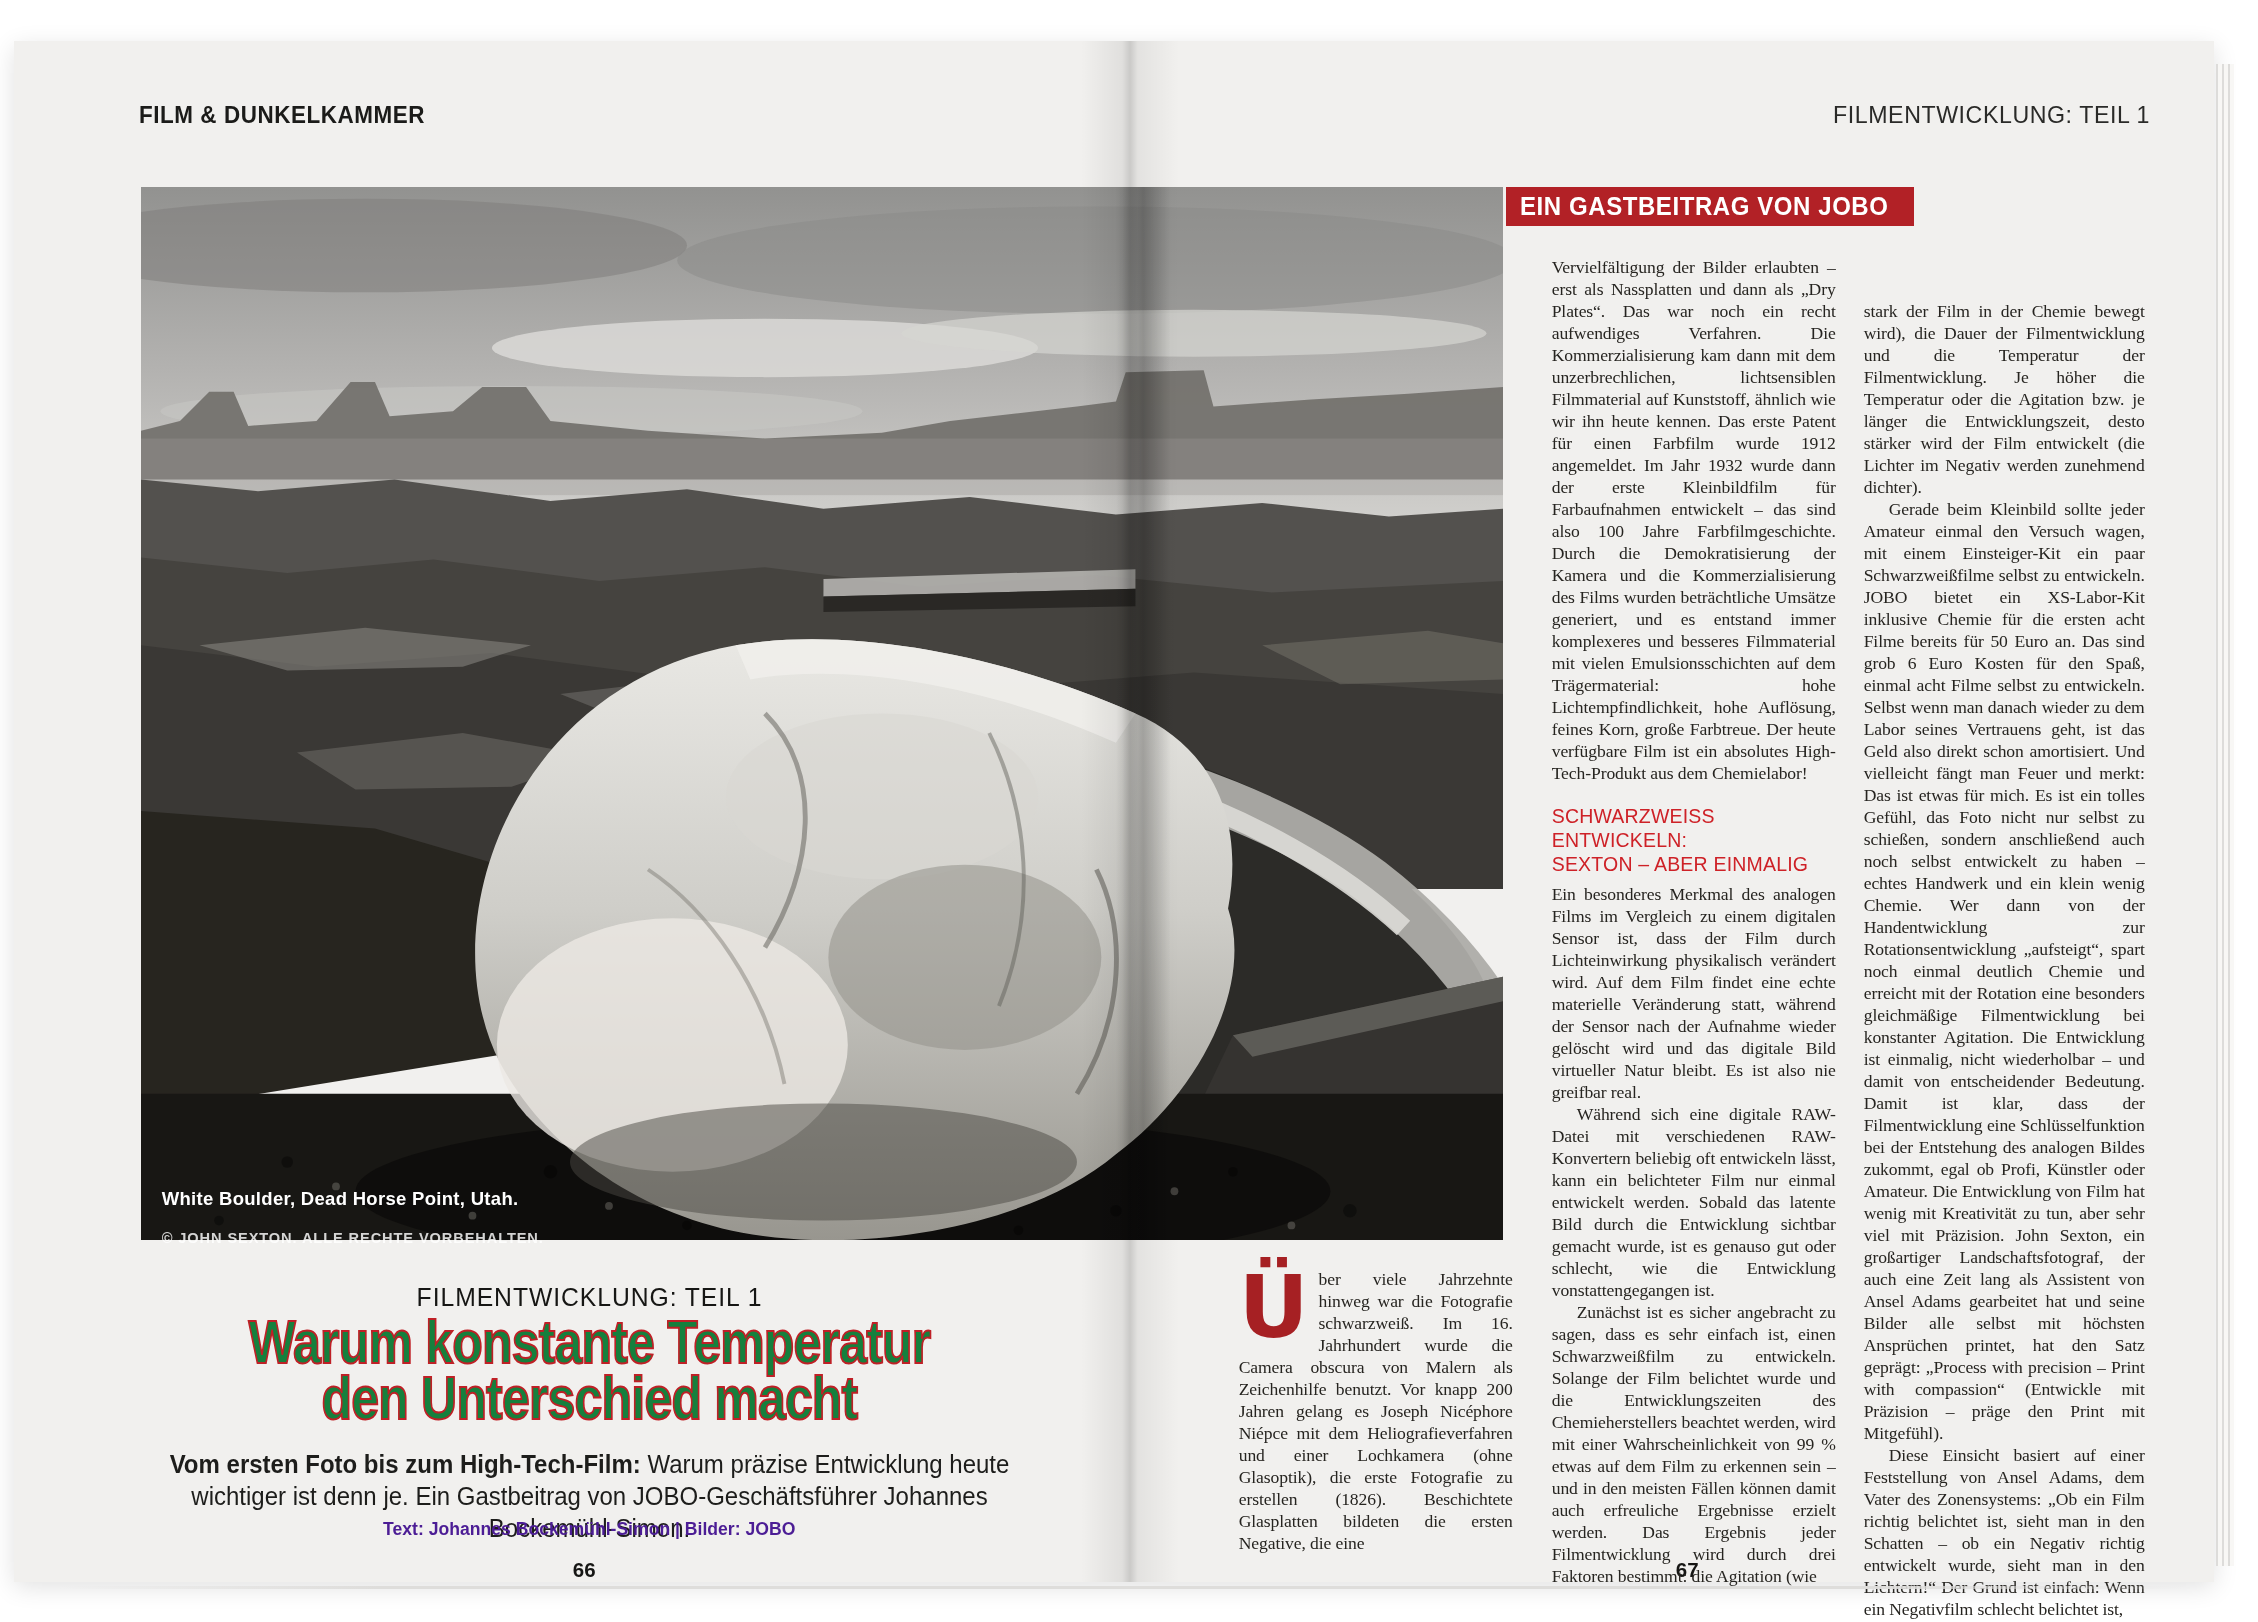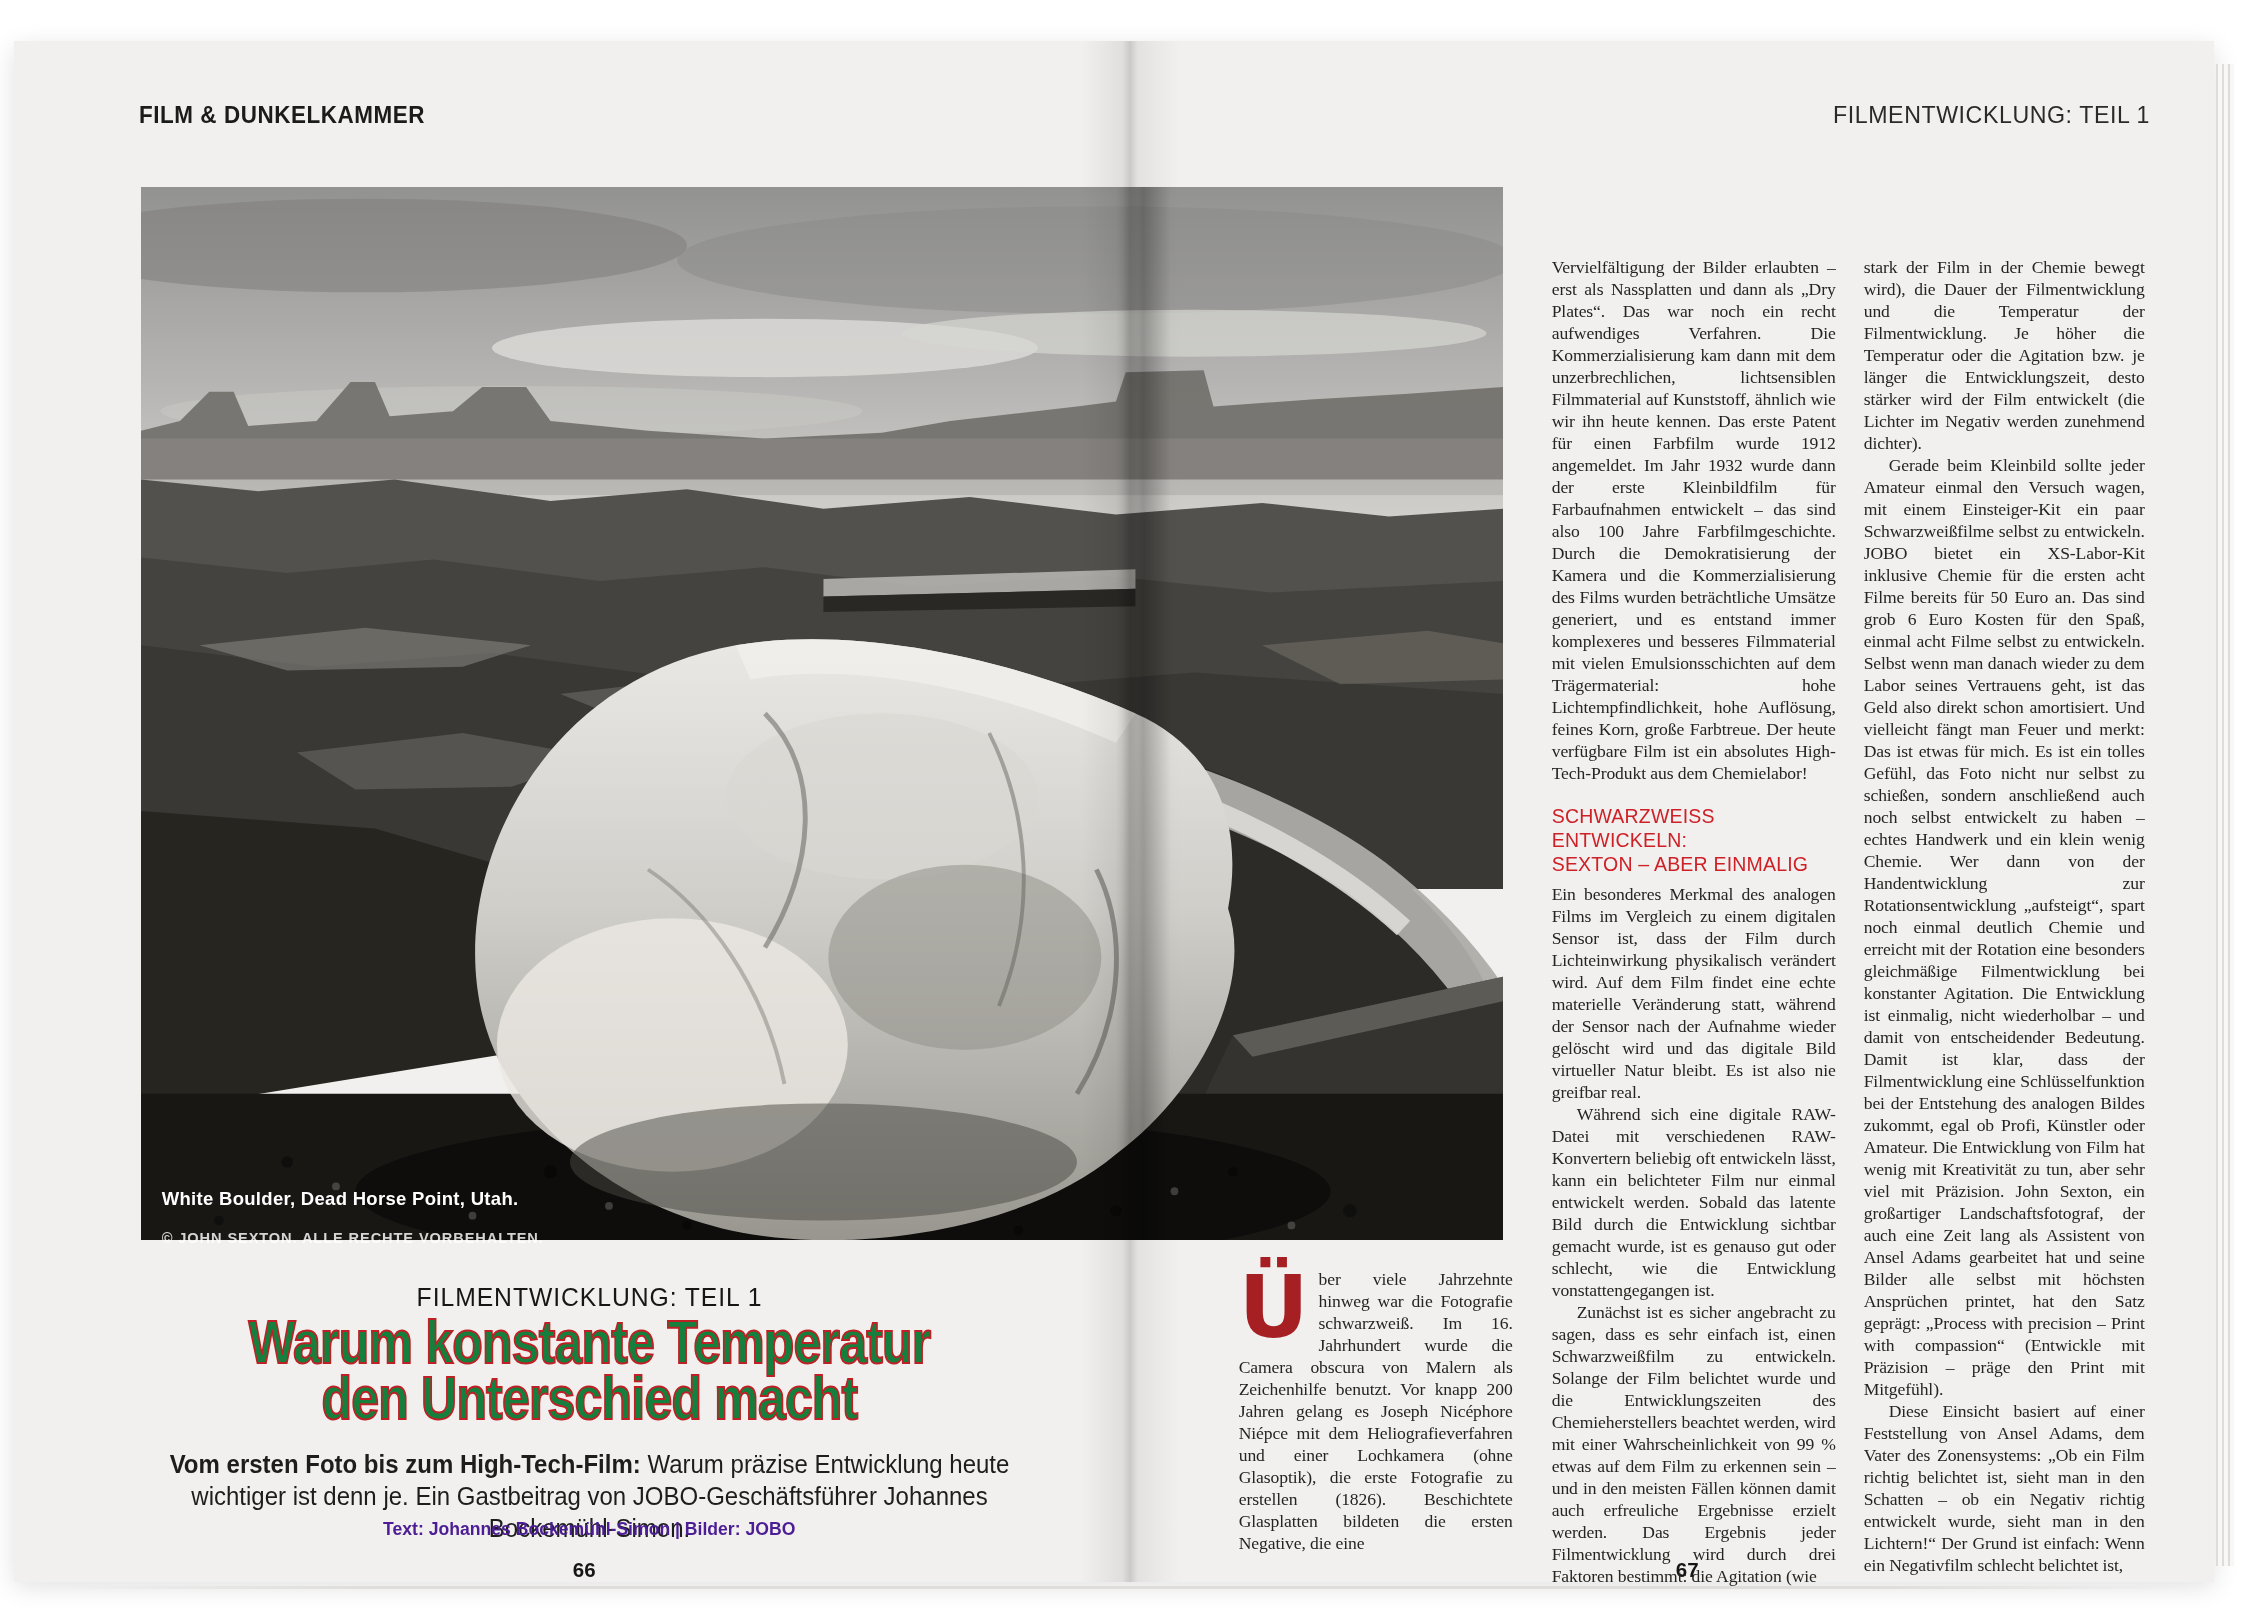--- a/index.html
+++ b/index.html
@@ -43,21 +43,21 @@
 
   .banner { position:absolute; left:1492px; top:146px; width:408px; height:39px; z-index:6;
             background:#b22126; color:#ffffff; font-weight:bold; font-size:25px; line-height:39px;
             padding-left:14.6px; letter-spacing:0.6px; white-space:nowrap; }
   .banner .bt { display:inline-block; transform:scaleX(0.96); transform-origin:0 50%; }
 
   .body-text, .body-text p { font-family:"Liberation Serif", serif; font-size:17.6px;
             line-height:22px; color:#262420; text-align:justify; letter-spacing:-0.1px; }
   .col { position:absolute; top:215px; }
   .col1 { left:1538px; width:284px; }
-  .col2 { left:1850px; width:281px; }
+  .col2 { left:1850px; width:281px;margin-top:44px; }
   .indent { text-indent:25px; }
   .subhead { font-family:"Liberation Sans", sans-serif; font-weight:normal; font-size:19.5px;
              line-height:24.4px; color:#ce2127; letter-spacing:0.2px; margin:19.5px 0 5.9px 0;
              text-align:left; }
   .dropcap-col { position:absolute; left:1225px; top:1227px; width:274px; }
   .dropcap { float:left; width:74px; height:64px; overflow:visible; margin:3.9px 5.9px 0 0;
              font-family:"DejaVu Sans", sans-serif; font-weight:bold; font-size:86px; line-height:70px;
              color:#a62023; letter-spacing:-2.9px; }
 </style>
 </head>
@@ -162,20 +162,21 @@
   <div class="kicker">FILMENTWICKLUNG: TEIL 1</div>
   <div class="headline">
     <div class="hl">Warum konstante Temperatur</div>
     <div class="hl">den Unterschied macht</div>
   </div>
   <div class="intro"><b>Vom ersten Foto bis zum High-Tech-Film:</b><span> Warum präzise Entwicklung heute wichtiger ist denn je. Ein Gastbeitrag von JOBO-Geschäftsführer Johannes Bockemühl-Simon.</span></div>
   <div class="byline">Text: Johannes Bockemühl-Simon | Bilder: JOBO</div>
   <div class="pagenum pn-left">66</div>
   <div class="pagenum pn-right">67</div>
 
+  <div class="banner"><span class="bt">EIN GASTBEITRAG VON JOBO</span></div>
 
   <div class="col col1 body-text">
     <p>Vervielfältigung der Bilder erlaubten – erst als Nassplatten und dann als „Dry Plates“. Das war noch ein recht aufwendiges Verfahren. Die Kommerzialisierung kam dann mit dem unzerbrechlichen, lichtsensiblen Filmmaterial auf Kunststoff, ähnlich wie wir ihn heute kennen. Das erste Patent für einen Farbfilm wurde 1912 angemeldet. Im Jahr 1932 wurde dann der erste Kleinbildfilm für Farbaufnahmen entwickelt – das sind also 100 Jahre Farbfilmgeschichte. Durch die Demokratisierung der Kamera und die Kommerzialisierung des Films wurden beträchtliche Umsätze generiert, und es entstand immer komplexeres und besseres Filmmaterial mit vielen Emulsionsschichten auf dem Trägermaterial: hohe Lichtempfindlichkeit, hohe Auflösung, feines Korn, große Farbtreue. Der heute verfügbare Film ist ein absolutes High-Tech-Produkt aus dem Chemielabor!</p>
     <div class="subhead">
       <div>SCHWARZWEISS ENTWICKELN:</div>
       <div>SEXTON – ABER EINMALIG</div>
     </div>
     <p>Ein besonderes Merkmal des analogen Films im Vergleich zu einem digitalen Sensor ist, dass der Film durch Lichteinwirkung physikalisch verändert wird. Auf dem Film findet eine echte materielle Veränderung statt, während der Sensor nach der Aufnahme wieder gelöscht wird und das digitale Bild virtueller Natur bleibt. Es ist also nie greifbar real.</p>
     <p class="indent">Während sich eine digitale RAW-Datei mit verschiedenen RAW-Konvertern beliebig oft entwickeln lässt, kann ein belichteter Film nur einmal entwickelt werden. Sobald das latente Bild durch die Entwicklung sichtbar gemacht wurde, ist es genauso gut oder schlecht, wie die Entwicklung vonstattengegangen ist.</p>
     <p class="indent">Zunächst ist es sicher angebracht zu sagen, dass es sehr einfach ist, einen Schwarzweißfilm zu entwickeln. Solange der Film belichtet wurde und die Entwicklungszeiten des Chemieherstellers beachtet werden, wird mit einer Wahrscheinlichkeit von 99 % etwas auf dem Film zu erkennen sein – und in den meisten Fällen können damit auch erfreuliche Ergebnisse erzielt werden. Das Ergebnis jeder Filmentwicklung wird durch drei Faktoren bestimmt: die Agitation (wie</p>

